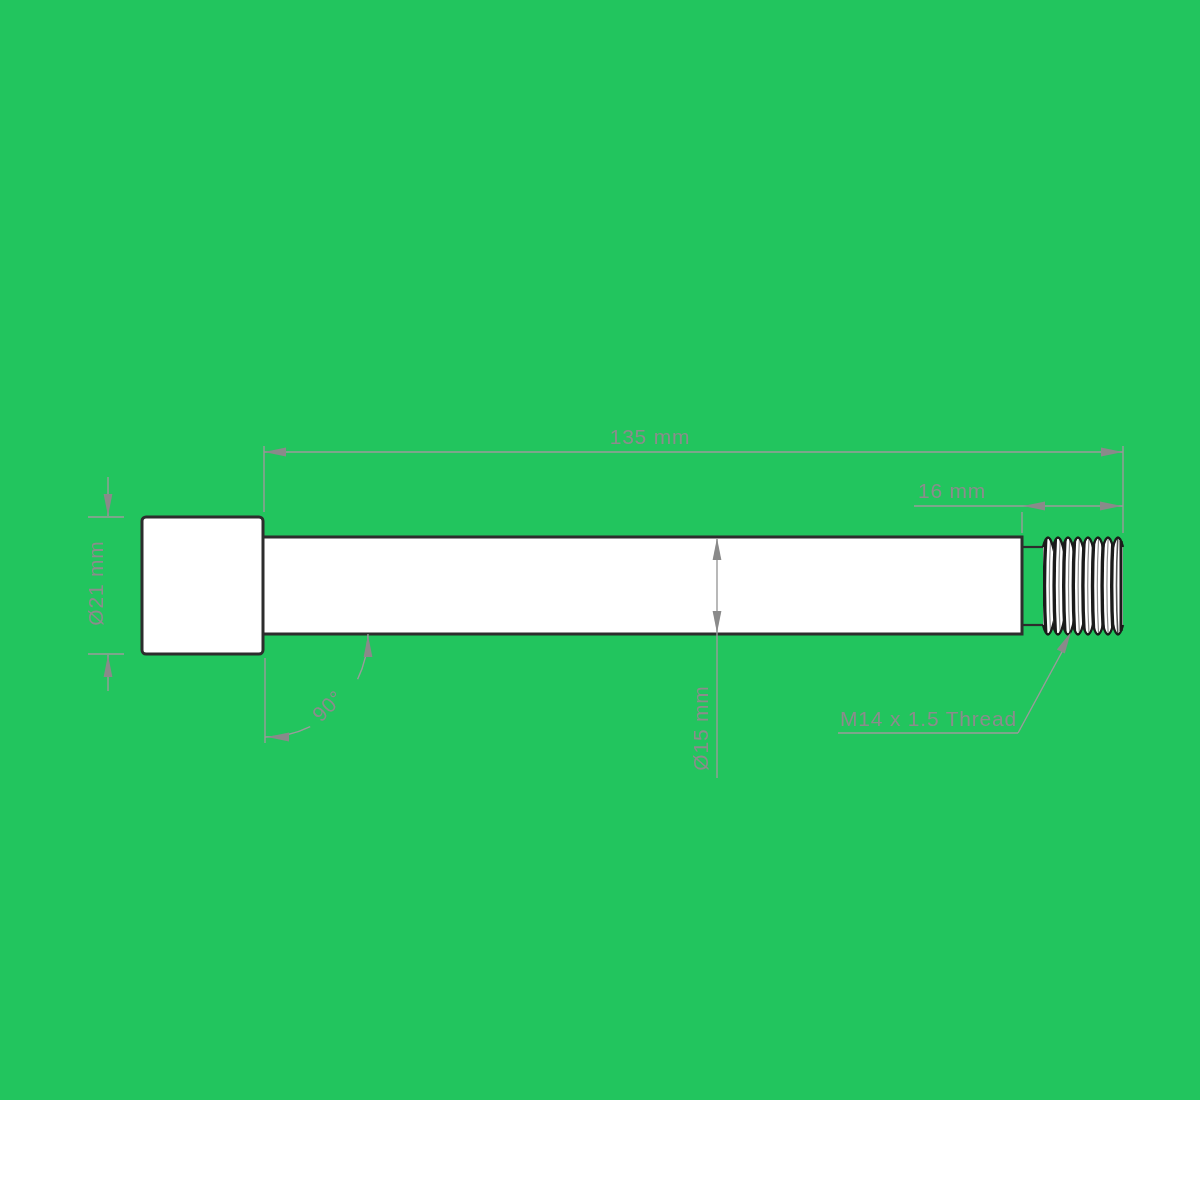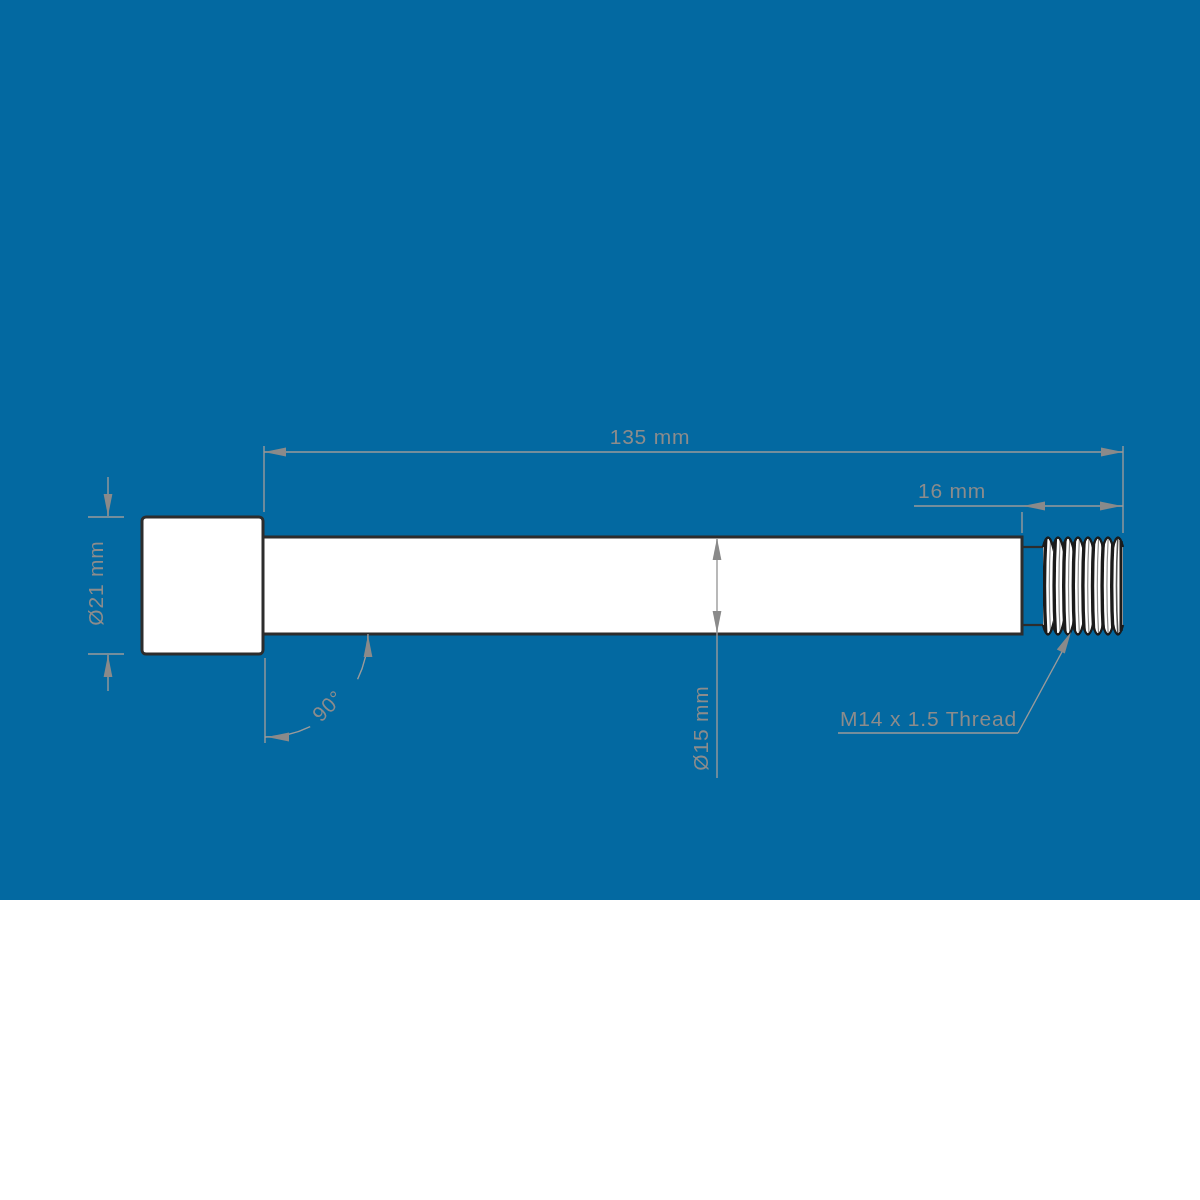--- a/index.html
+++ b/index.html
@@ -3,22 +3,22 @@
 <meta charset="utf-8">
 <style>
   html, body {
     margin: 0;
     padding: 0;
     background: #ffffff;
     font-family: "Liberation Sans", "DejaVu Sans", sans-serif;
   }
   .canvas-wrap {
     width: 1200px;
-    height: 900px;
-    background: #0369a1;
+    height: 1100px;
+    background: #22c55e;
     position: relative;
     overflow: hidden;
   }
   svg text {
     font-family: "Liberation Sans", "DejaVu Sans", sans-serif;
     font-size: 21px;
     letter-spacing: 0.8px;
     fill: #8c8c8c;
   }
 </style>

